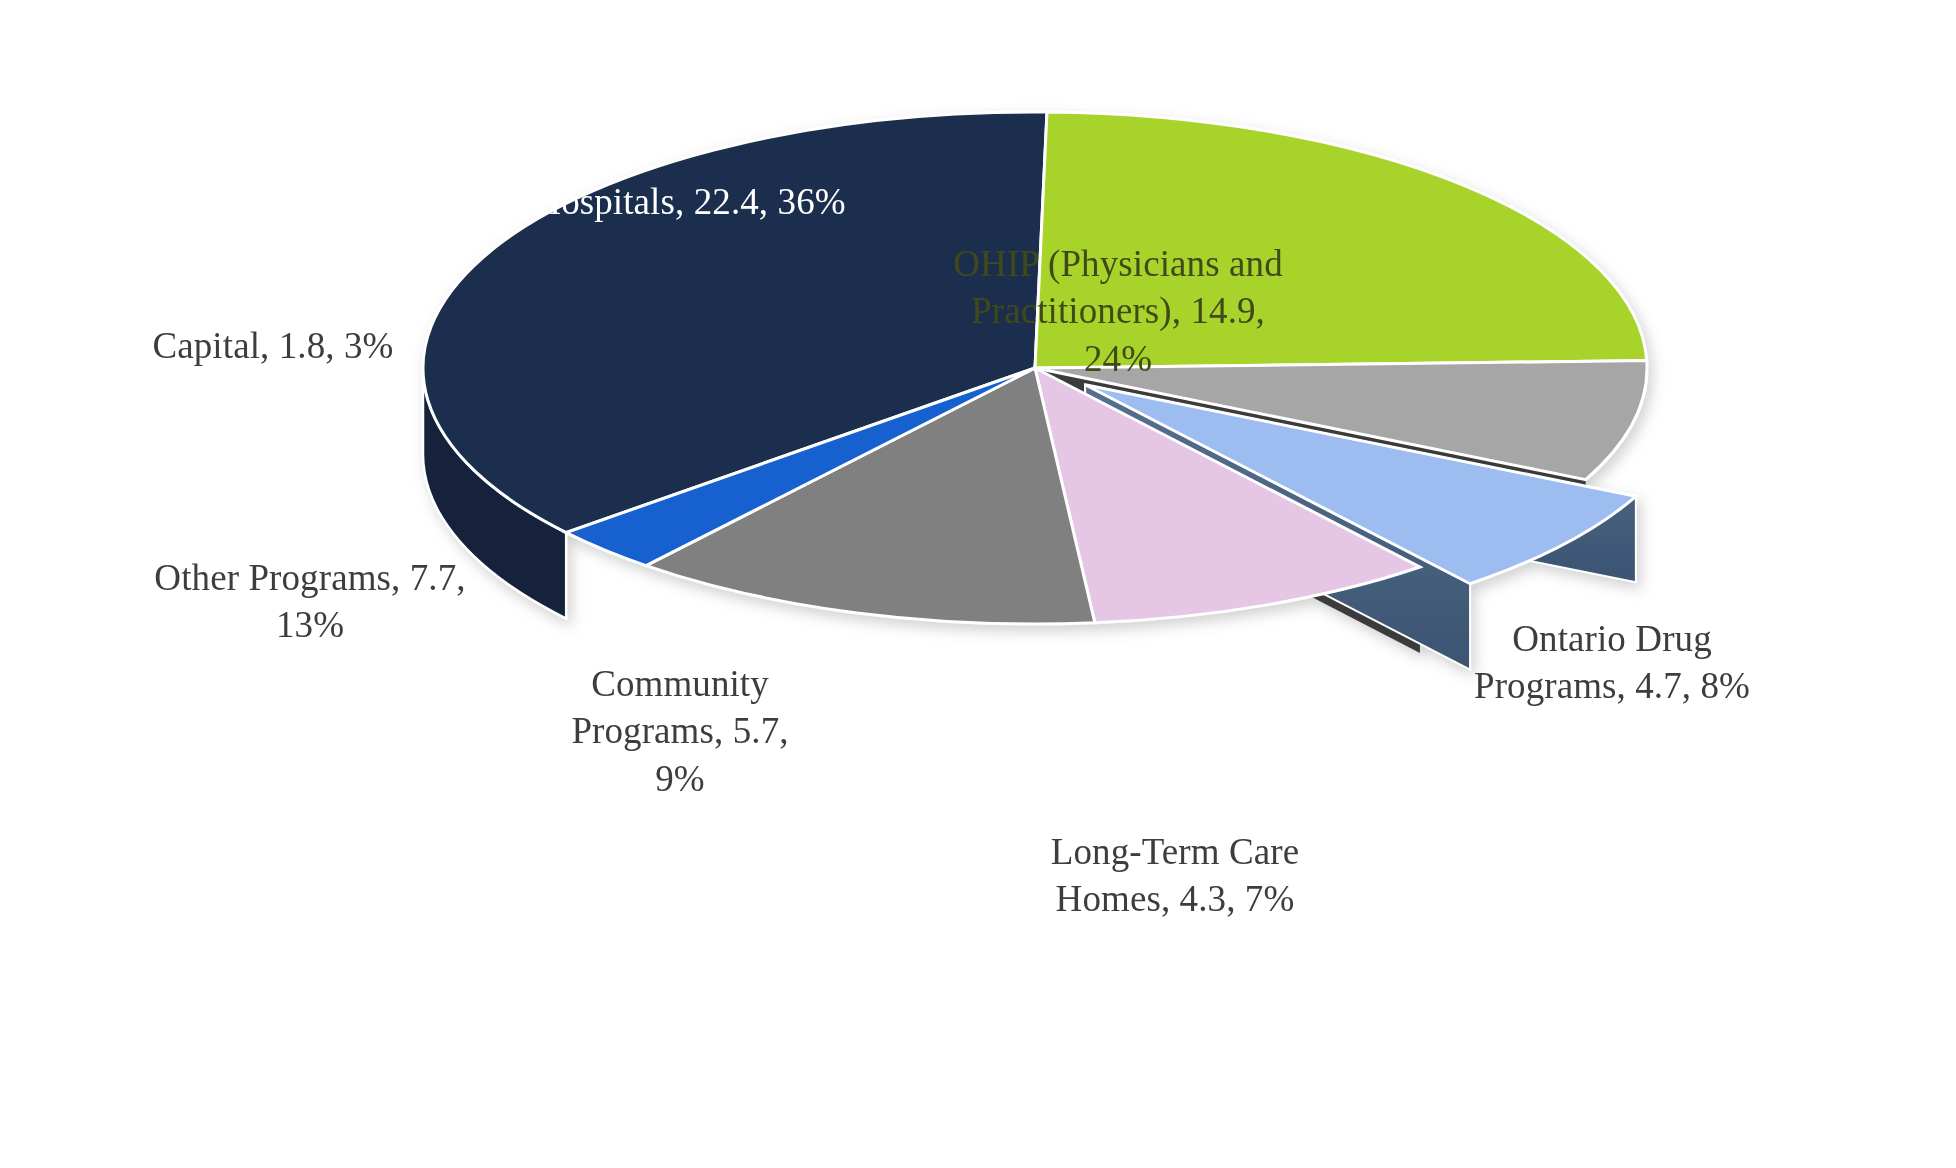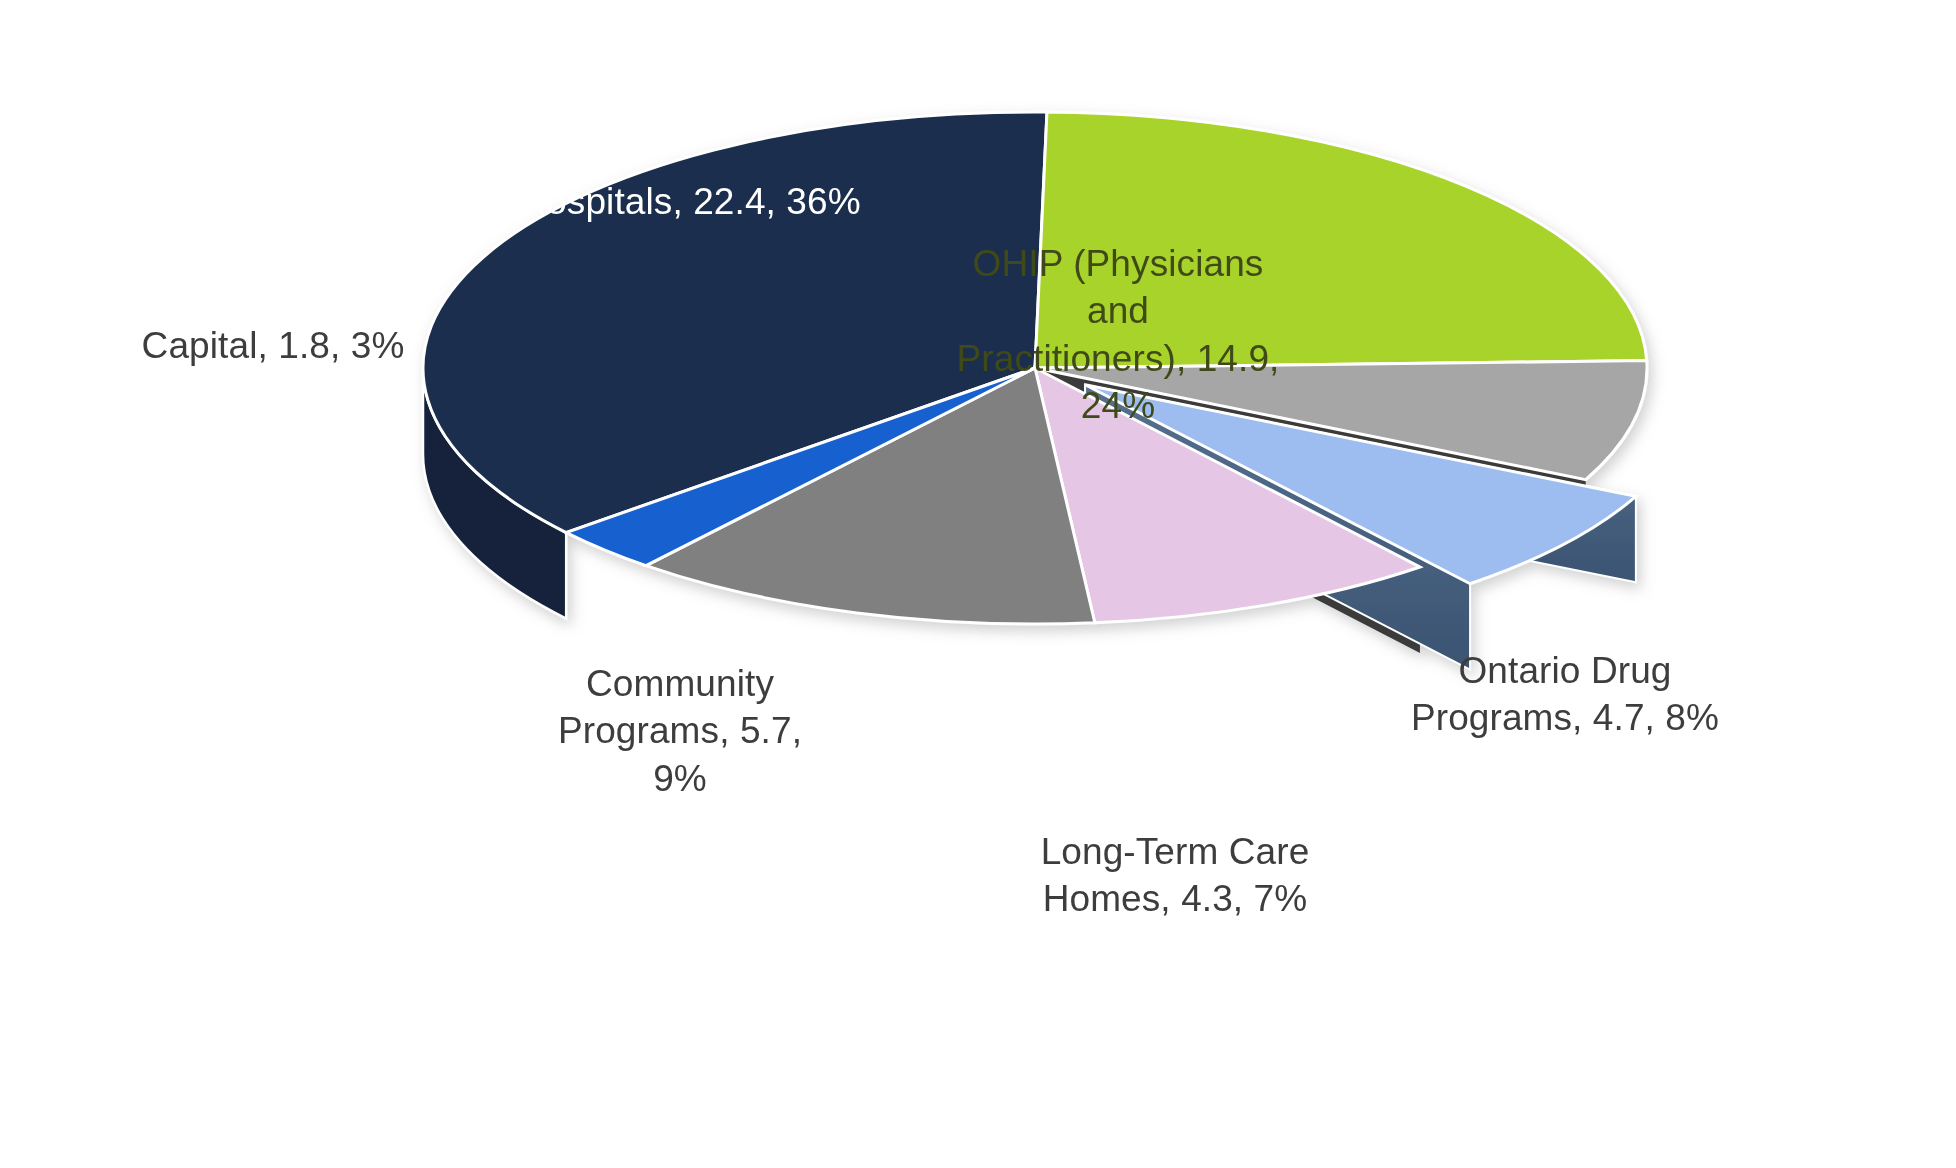--- a/index.html
+++ b/index.html
@@ -15,20 +15,21 @@
   svg#pie-svg{position:absolute;left:0;top:0;width:1956px;height:1168px;}
   .lbl{
     position:absolute;
     color:#3d3d3d;
     font-size:37px;
     line-height:1.28;
     text-align:center;
     white-space:pre-line;
     letter-spacing:.1px;
     pointer-events:none;
+    font-family:Liberation Serif, serif;
   }
   .lbl.on-slice-dark{color:#ffffff;}
   .lbl.on-slice-green{color:#404a18;}
 </style>
 </head>
 <body>
 
 <div id="chart-root">
 
   <svg id="pie-svg" viewBox="0 0 1956 1168">
@@ -62,26 +63,28 @@
         <path d="M 1035 368 L 646.0217466666736 565.6398295856741 A 612 256 0 0 1 566.1808008111859 532.5536280797544 Z" fill="#1560d0" stroke="#ffffff" stroke-width="3"></path>
       </g>
   </svg>
 
   <div class="lbl on-slice-dark" style="left:480px;top:178px;width:420px;">Hospitals, 22.4, 36%</div>
 
   <div class="lbl on-slice-green" style="left:948px;top:240px;width:340px;text-align:center;">OHIP (Physicians and
 Practitioners), 14.9,
 24%</div>
 
-  <div class="lbl" style="left:1400px;top:615px;width:330px;margin-top:32px;">Ontario Drug
+  <div class="lbl" style="left:1447px;top:615px;width:330px;">Ontario Drug
 Programs, 4.7, 8%</div>
 
   <div class="lbl" style="left:1000px;top:780px;width:350px;margin-top:48px;">Long-Term Care
 Homes, 4.3, 7%</div>
 
   <div class="lbl" style="left:500px;top:660px;width:360px;">Community
 Programs, 5.7,
 9%</div>
 
+  <div class="lbl" style="left:110px;top:554px;width:400px;">Other Programs, 7.7,
+13%</div>
 
   <div class="lbl" style="left:108px;top:298px;width:330px;margin-top:24px;">Capital, 1.8, 3%</div>
 
 </div>
 
 </body></html>

